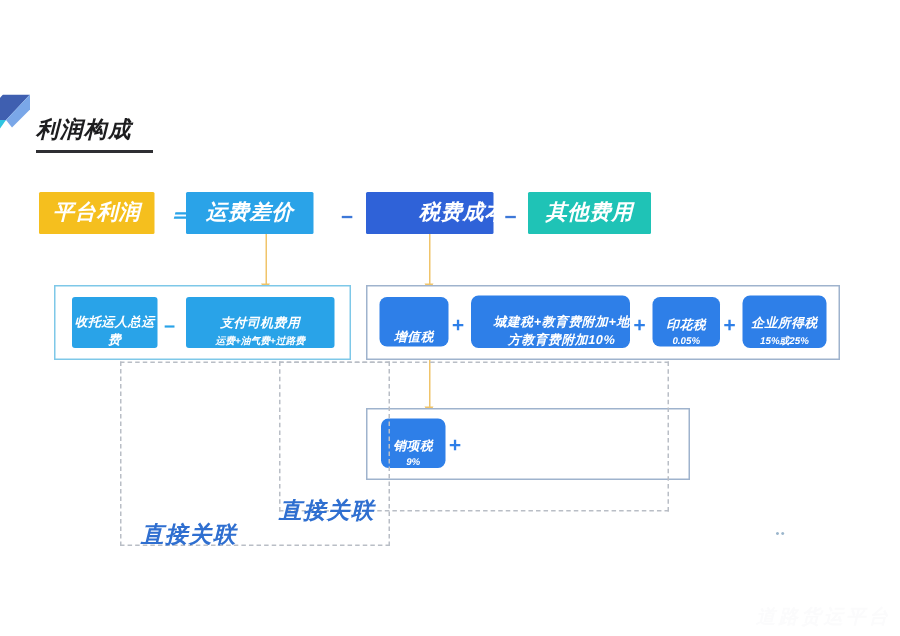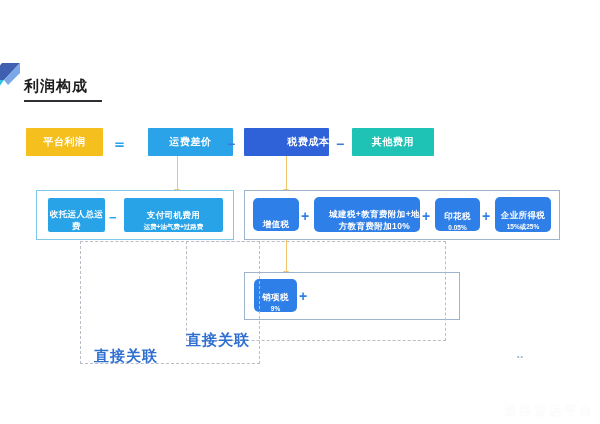--- a/index.html
+++ b/index.html
@@ -13,20 +13,21 @@
     font-family: "Liberation Sans", "DejaVu Sans", sans-serif;
     overflow: hidden;
     position: relative;
   }
 
   #stage {
     position: absolute;
     left: 0; top: 0;
     width: 600px;
     height: 424px;
+    font-style: italic;
   }
 
   
   .header {
     position: absolute;
     left: 0;
     top: 33px;
     width: 300px;
     height: 40px;
   }
@@ -62,30 +63,30 @@
     display: flex;
     flex-direction: column;
     align-items: center;
     justify-content: center;
     color: #ffffff;
     text-align: center;
     line-height: 1.25;
     box-sizing: border-box;
   }
   .box .t1 {
-    font-size: 10px;
+    font-size: 14px;
     font-weight: bold;
     letter-spacing: .6px;
     white-space: nowrap;
   }
 
   
   .top-box { height: 28px; border-radius: 1px; }
   .tb-profit   { left: 26px;  top: 128px; width: 77px; background: #f5bf1e; }
-  .tb-freight  { left: 148px; top: 128px; width: 85px; background: #2aa3e8; }
+  .tb-freight  { left: 124px; top: 128px; width: 85px; background: #2aa3e8; }
   .tb-tax      { left: 244px; top: 128px; width: 85px; background: #2f62d8; padding-left: 44px; }
   .tb-other    { left: 352px; top: 128px; width: 82px; background: #1fc3b6; }
 
   .op {
     position: absolute;
     font-weight: bold;
     color: #3a7fd5;
     font-size: 14px;
     line-height: 1;
   }

